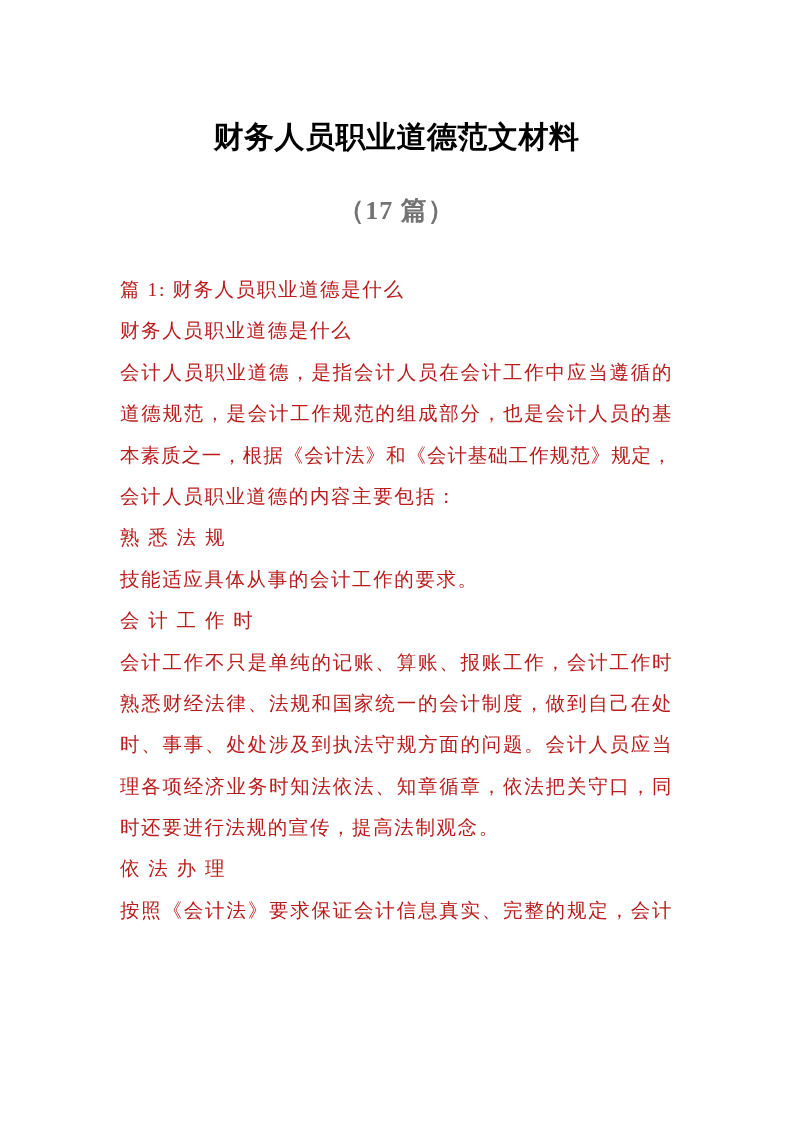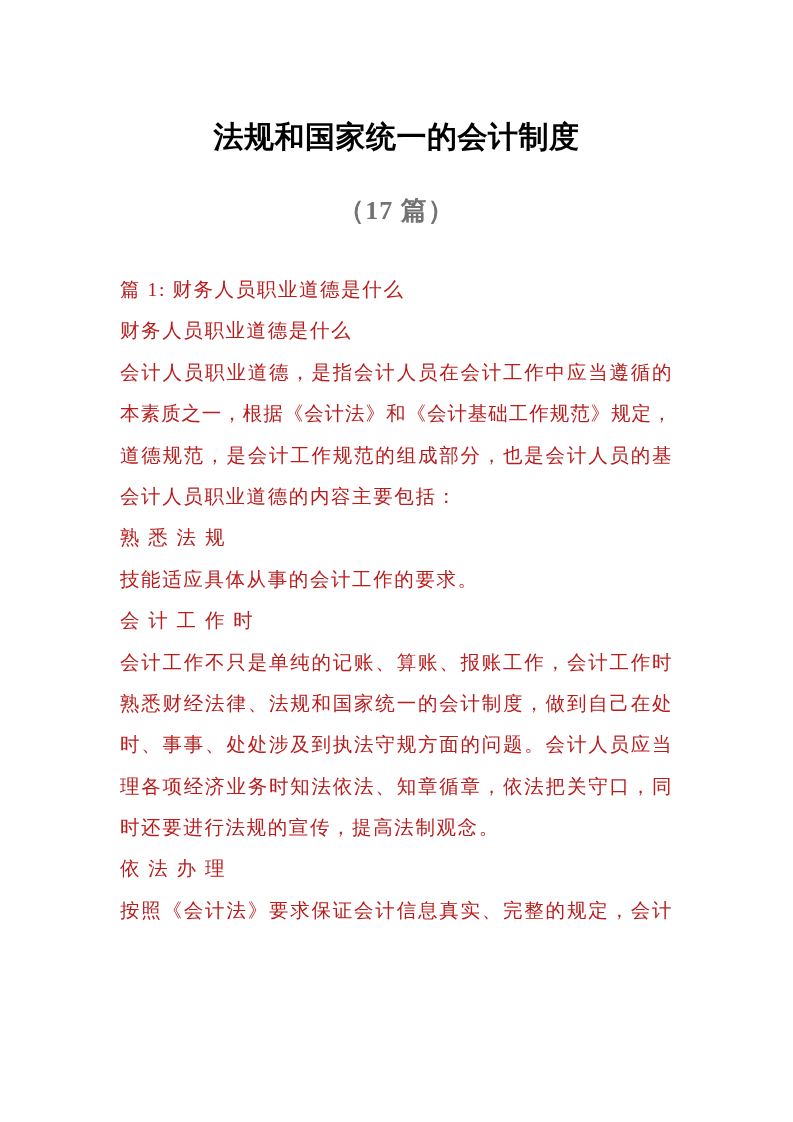--- a/index.html
+++ b/index.html
@@ -71,28 +71,28 @@
   .line.heading {
     text-align: left;
     letter-spacing: 8.8px;
     white-space: nowrap;
   }
 </style>
 </head>
 <body>
 
 <div class="page">
-  <div class="doc-title">法规和国家统一的会计制度</div>
+  <div class="doc-title">财务人员职业道德范文材料</div>
   <div class="doc-subtitle">（17 篇）</div>
   <div class="doc-body">
       <div class="line plain">篇 1: 财务人员职业道德是什么</div>
       <div class="line plain">财务人员职业道德是什么</div>
       <div class="line fill">会计人员职业道德，是指会计人员在会计工作中应当遵循的</div>
+      <div class="line fill">道德规范，是会计工作规范的组成部分，也是会计人员的基</div>
       <div class="line fill">本素质之一，根据《会计法》和《会计基础工作规范》规定，</div>
-      <div class="line fill">道德规范，是会计工作规范的组成部分，也是会计人员的基</div>
       <div class="line plain">会计人员职业道德的内容主要包括：</div>
       <div class="line heading">熟悉法规</div>
       <div class="line plain">技能适应具体从事的会计工作的要求。</div>
       <div class="line heading">会计工作时</div>
       <div class="line fill">会计工作不只是单纯的记账、算账、报账工作，会计工作时</div>
       <div class="line fill">熟悉财经法律、法规和国家统一的会计制度，做到自己在处</div>
       <div class="line fill">时、事事、处处涉及到执法守规方面的问题。会计人员应当</div>
       <div class="line fill">理各项经济业务时知法依法、知章循章，依法把关守口，同</div>
       <div class="line plain">时还要进行法规的宣传，提高法制观念。</div>
       <div class="line heading">依法办理</div>

